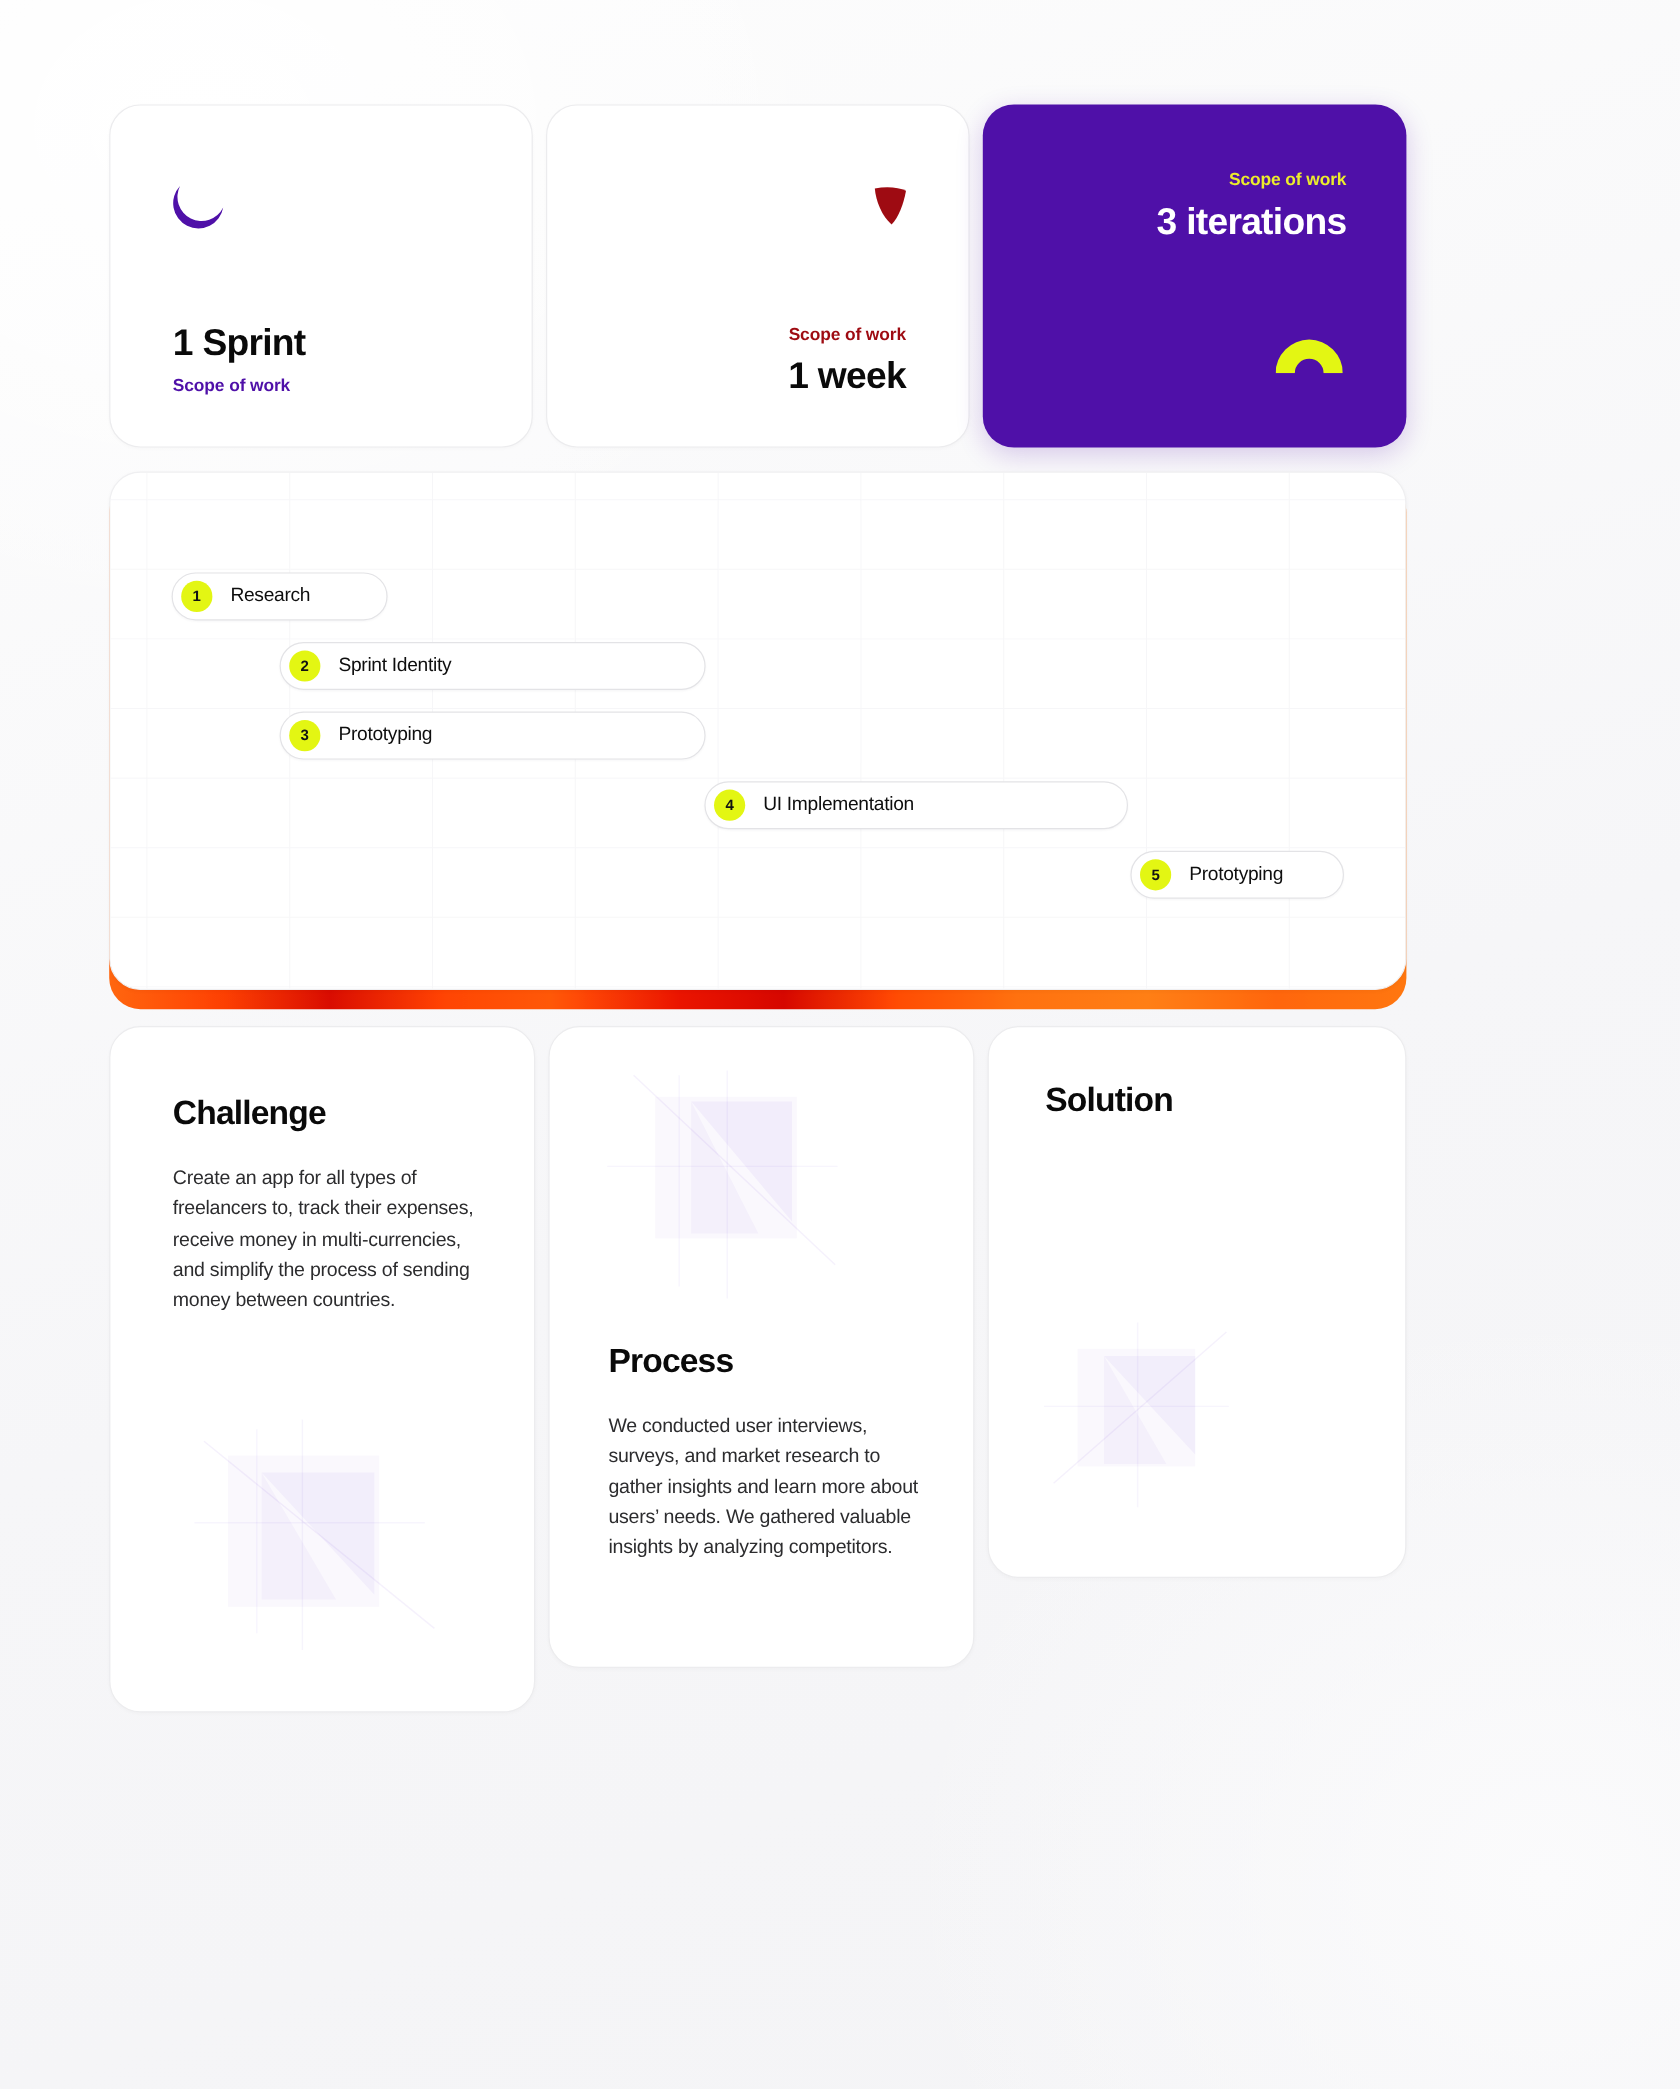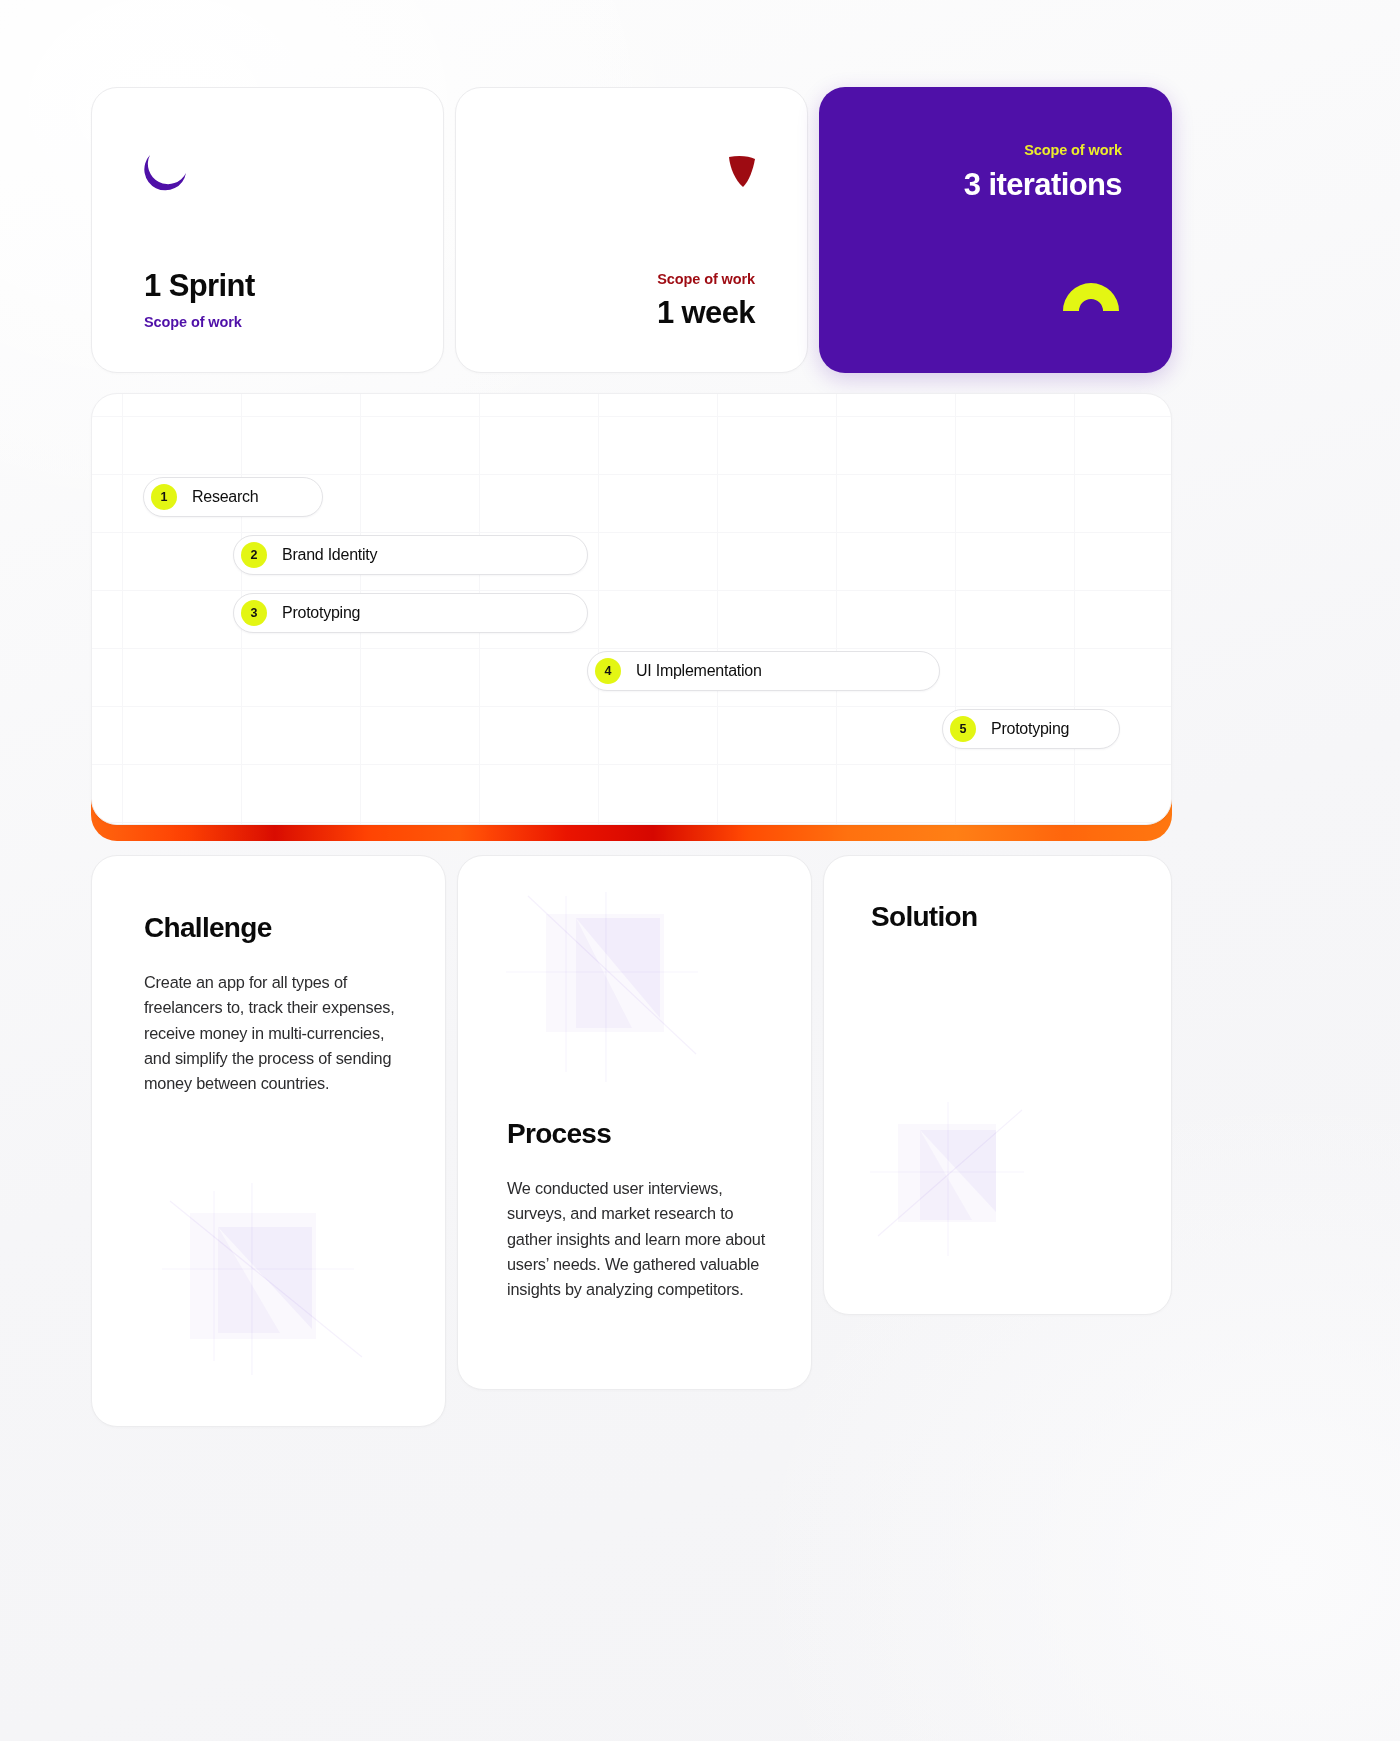--- a/index.html
+++ b/index.html
@@ -315,21 +315,21 @@
     <div class="timeline-card">
       <div class="tl-grid"></div>
 
       <div class="pill" style="left:51px;  top:83px;  width:180px;">
         <span class="pill-badge">1</span>
         <span class="pill-label">Research</span>
       </div>
 
       <div class="pill" style="left:141px; top:141px; width:355px;">
         <span class="pill-badge">2</span>
-        <span class="pill-label">Brand Identity</span>
+        <span class="pill-label">Sprint Identity</span>
       </div>
 
       <div class="pill" style="left:141px; top:199px; width:355px;">
         <span class="pill-badge">3</span>
         <span class="pill-label">Prototyping</span>
       </div>
 
       <div class="pill" style="left:495px; top:257px; width:353px;">
         <span class="pill-badge">4</span>
         <span class="pill-label">UI Implementation</span>

